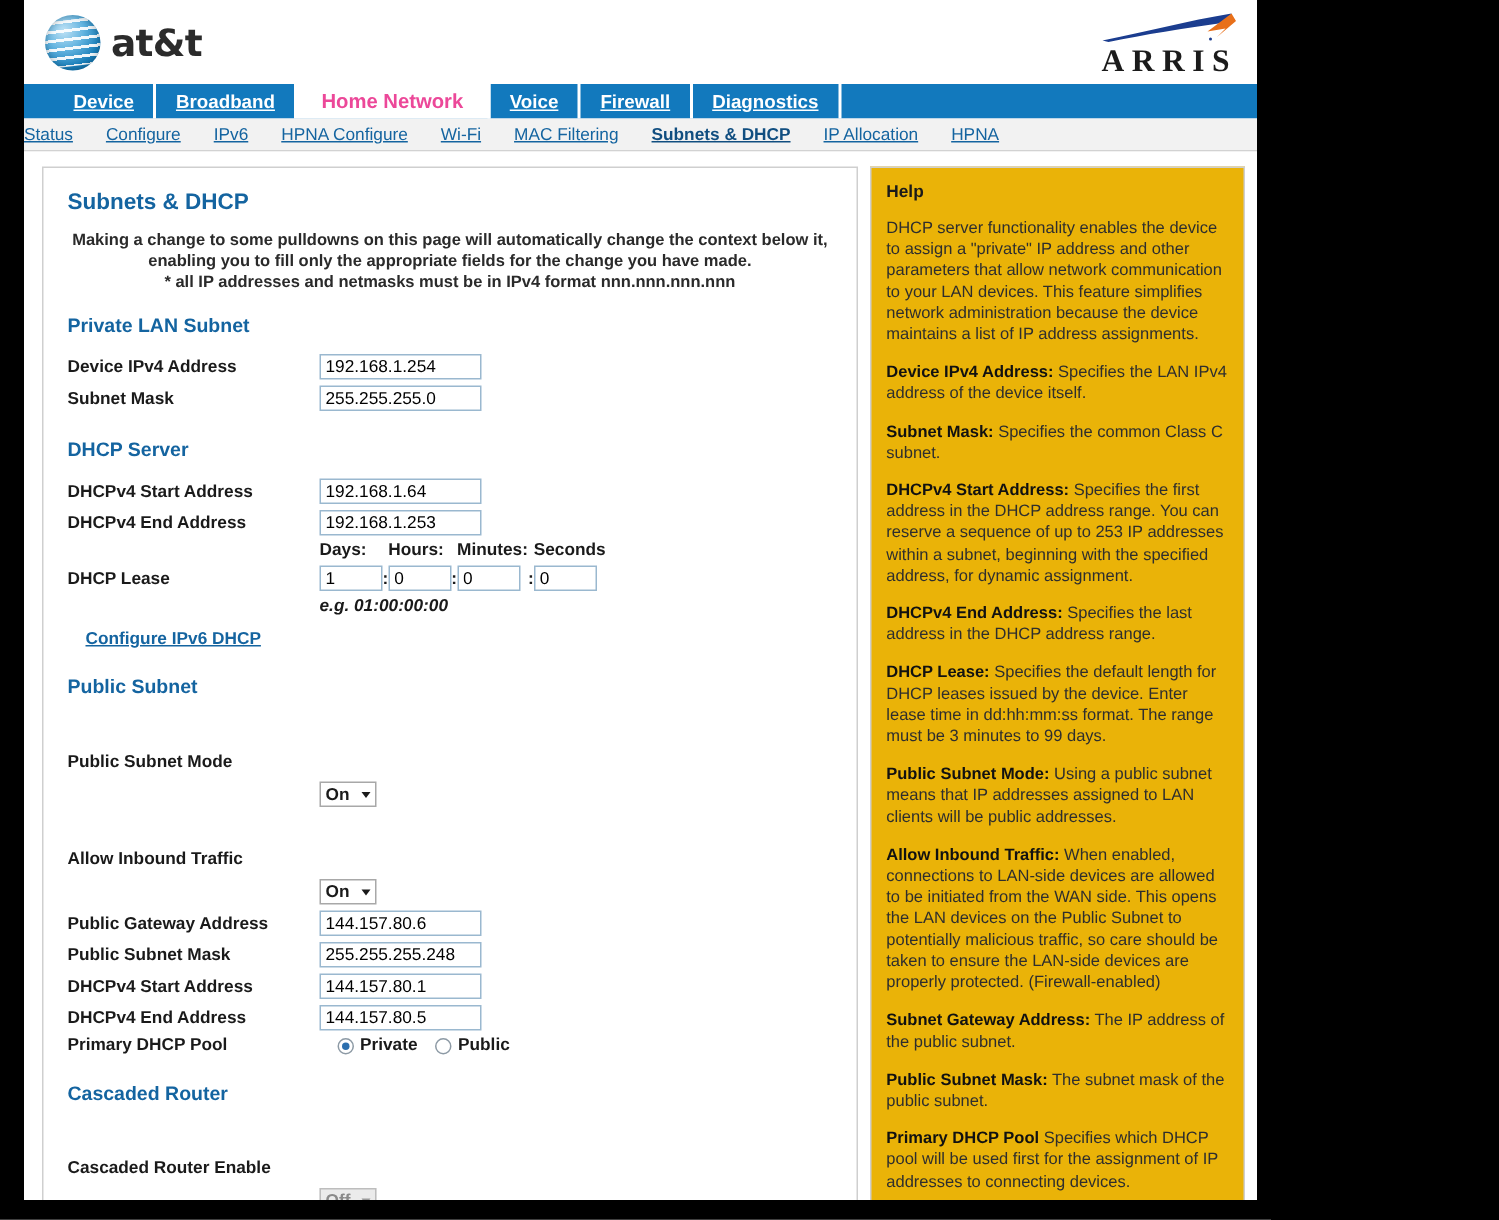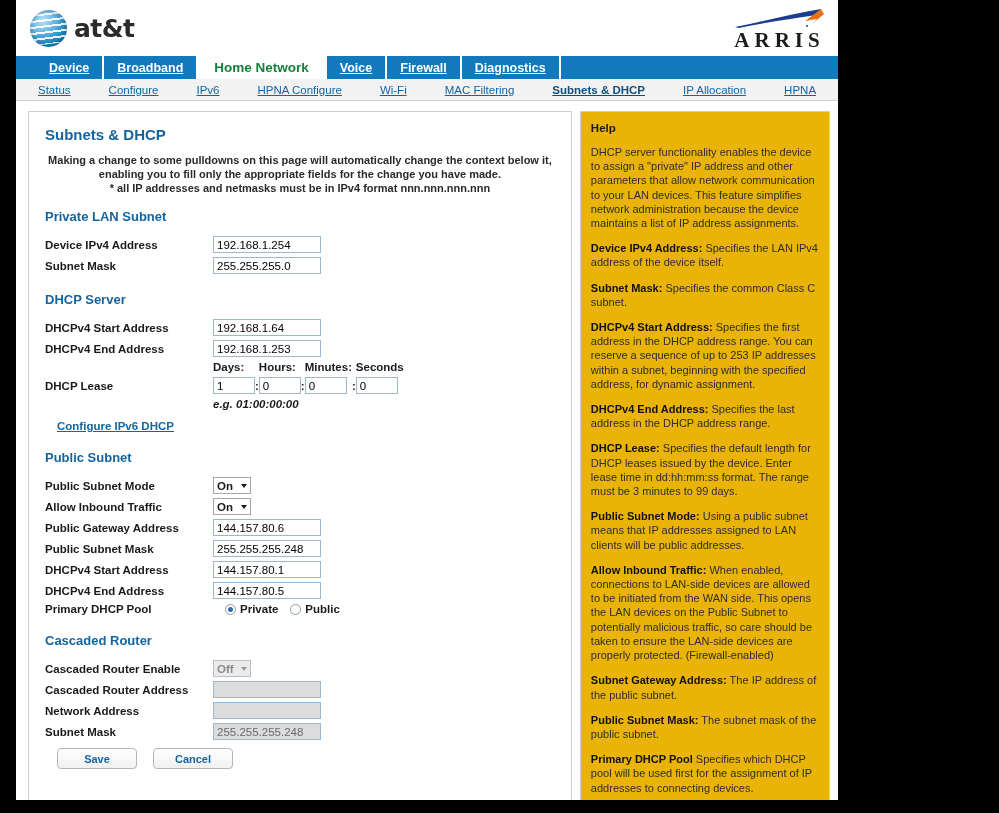--- a/index.html
+++ b/index.html
@@ -108,35 +108,34 @@
     display: flex;
     align-items: center;
     justify-content: center;
     padding: 0 13px;
     border-right: 2px solid #ffffff;
     white-space: nowrap;
     cursor: pointer;
   }
   .tab.active {
     background: #ffffff;
-    color: #15803d;
+    color: #ec4899;
     text-decoration: none;
     font-size: 13.5px;
     padding: 0 16px;
     text-align: center;
   }
   #subtabbar {
     height: 22px;
     background: #f2f2f2;
     border-bottom: 1px solid #d2d2d2;
     display: flex;
     align-items: center;
-    padding-left: 22px;
-    box-sizing: border-box;
-    gap: 38px;
+    box-sizing: border-box;
+    gap: 22px;
   }
   .subtab {
     font-size: 11.5px;
     color: #1464a0;
     text-decoration: underline;
     white-space: nowrap;
     cursor: pointer;
   }
   .subtab.active {
     color: #114e80;
@@ -234,20 +233,21 @@
     width: 38px;
     height: 17px;
     border: 1px solid #a8a8a8;
     background: #ffffff;
     font-size: 11.5px;
     font-weight: bold;
     color: #1a1a1a;
     padding: 0 3px;
     box-sizing: border-box;
     cursor: pointer;
+    margin-top: 44px;
   }
   .selwrap.disabled {
     background: #ebebeb;
     color: #8a8a8a;
     border-color: #bdbdbd;
   }
   .caret {
     width: 0; height: 0;
     border-left: 3.5px solid transparent;
     border-right: 3.5px solid transparent;

